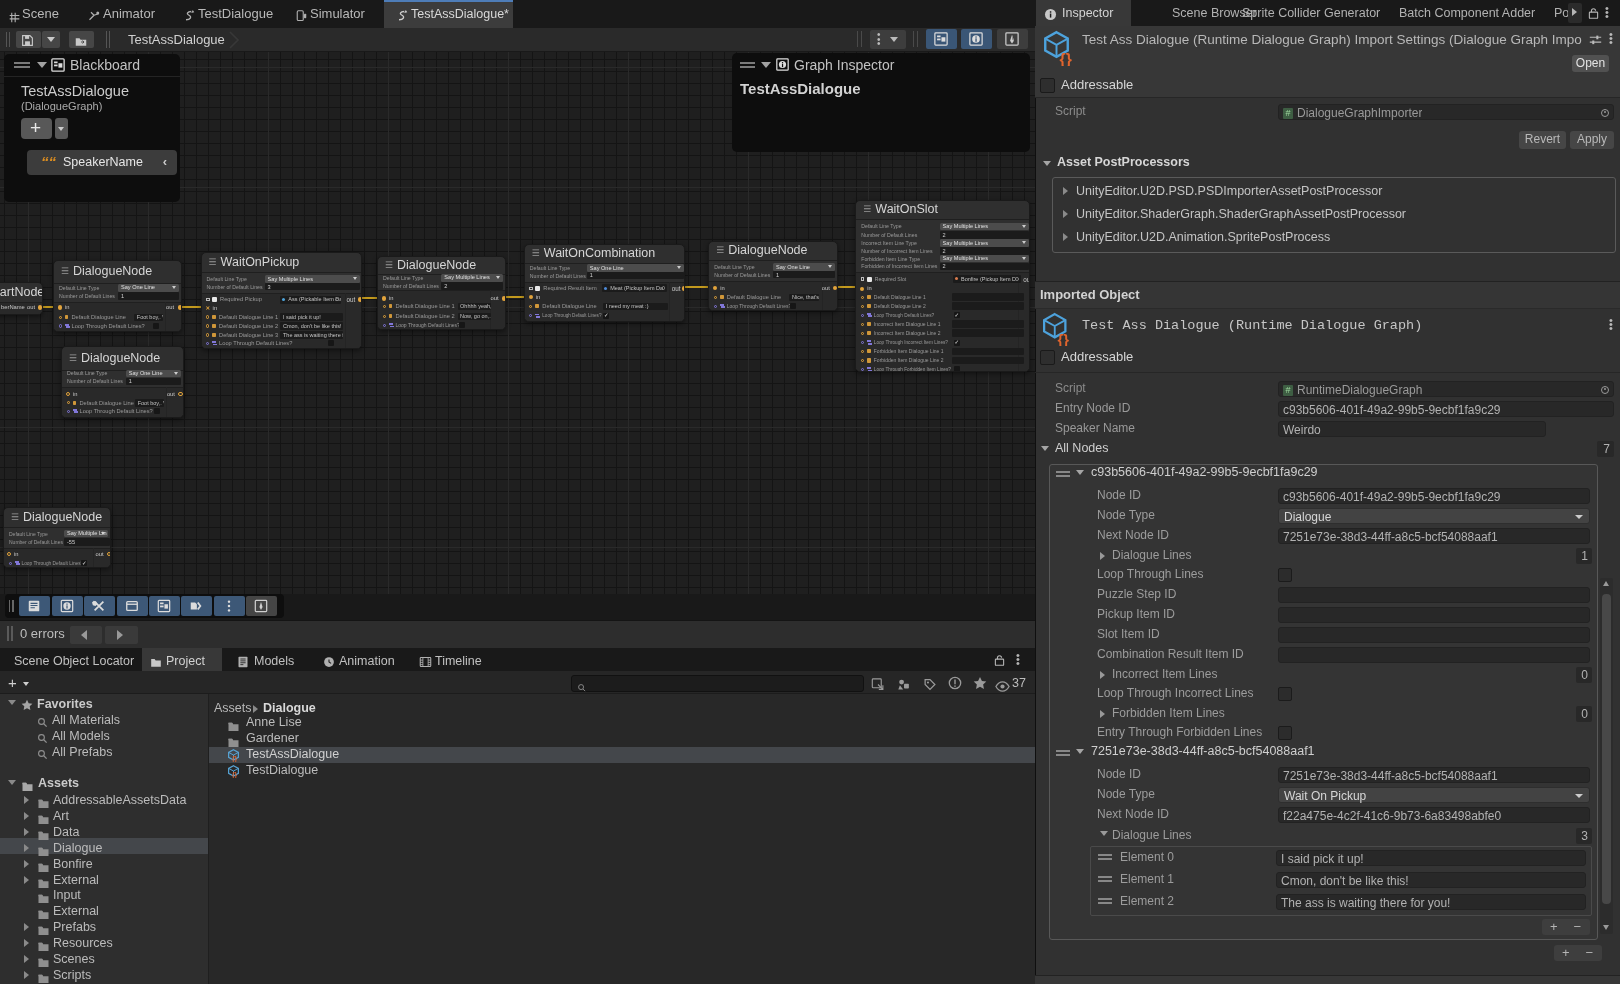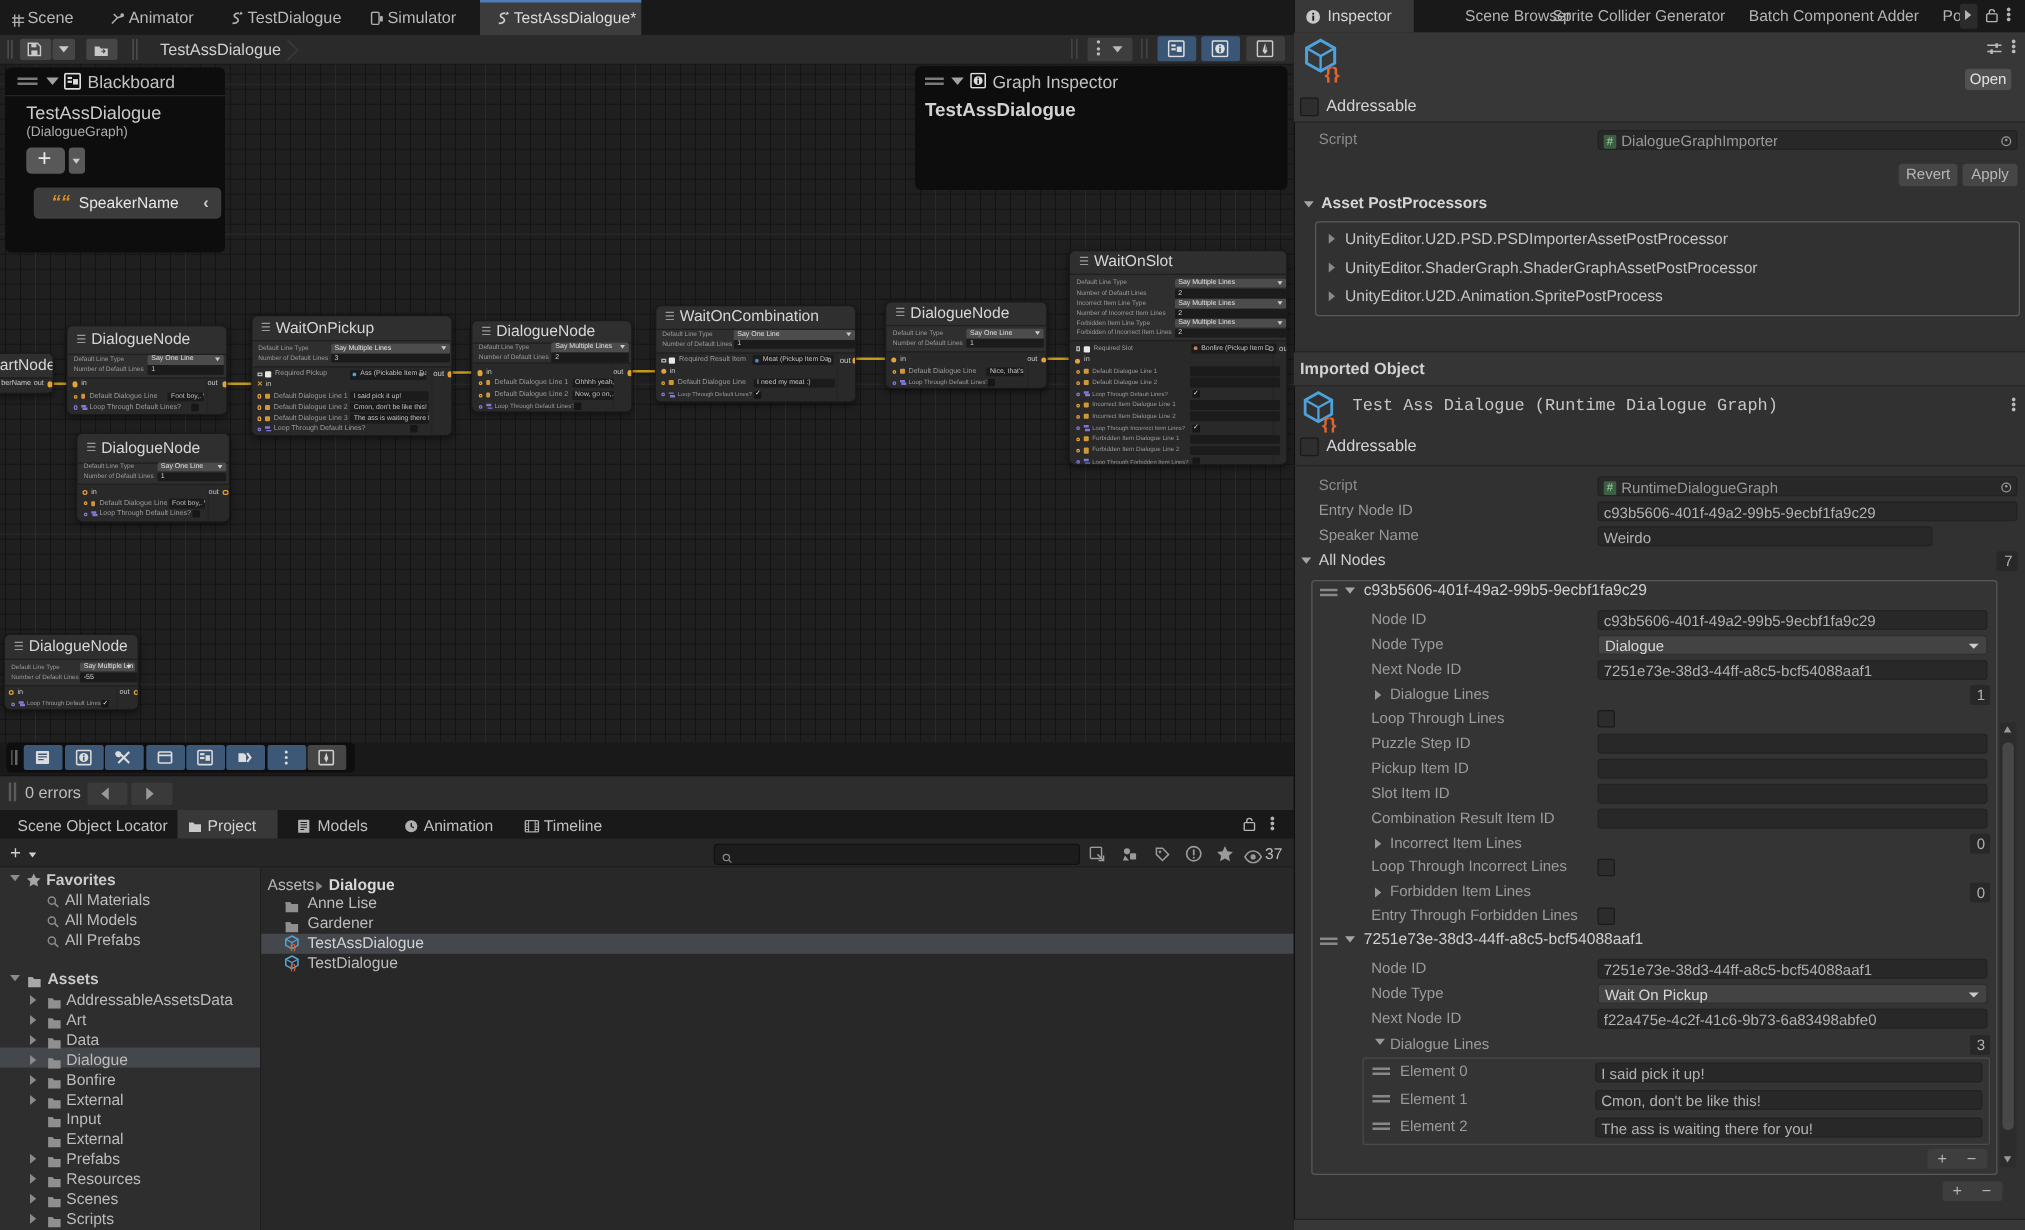--- a/index.html
+++ b/index.html
@@ -796,20 +796,21 @@
       </svg></div>
 <div style="position:absolute;left:1605px;top:6px;width:8px;height:13px;">
       <div style="color:#b5b5b5;font-size:11px;line-height:4.2px;">•<br>•<br>•</div>
     </div>
 <div style="position:absolute;left:1035px;top:26px;width:585px;height:71px;background:#373737;"></div>
 <div style="position:absolute;left:1043px;top:30px;width:36px;height:36px;"><svg width="36" height="36" viewBox="0 0 24 24">
         <path d="M9 1.5l7.5 4.2v8L9 17.9 1.5 13.7v-8z" fill="none" stroke="#4da2dc" stroke-width="1.6"></path>
         <path d="M1.5 5.7L9 9.9l7.5-4.2M9 9.9v8" fill="none" stroke="#4da2dc" stroke-width="1.3"></path>
         <text x="11" y="23" font-size="10.5" fill="#e0642d" font-weight="bold">{}</text>
       </svg></div>
+<div style="position:absolute;left:1082px;top:32px;font-size:13.5px;line-height:15.525px;color:#b8b8b8;white-space:nowrap;max-width:500px;overflow:hidden;">Test Ass Dialogue (Runtime Dialogue Graph) Import Settings (Dialogue Graph Impо</div>
 <div style="position:absolute;left:1588px;top:33px;width:15px;height:13px;"><svg width="15" height="13" viewBox="0 0 16 16">
         <path d="M1 4h14M1 10h14" stroke="#bbb" stroke-width="1.5"></path>
         <rect x="9" y="2" width="2.5" height="4.5" fill="#bbb"></rect>
         <rect x="4" y="8" width="2.5" height="4.5" fill="#bbb"></rect>
       </svg></div>
 <div style="position:absolute;left:1609px;top:32px;width:8px;height:13px;">
       <div style="color:#bbb;font-size:11px;line-height:4.2px;">•<br>•<br>•</div>
     </div>
 <div style="position:absolute;left:1572px;top:55px;width:37px;height:17px;background:#515151;border-radius:3px;">
       <div style="width:100%;text-align:center;font-size:12px;line-height:16px;color:#e2e2e2;">Open</div>

